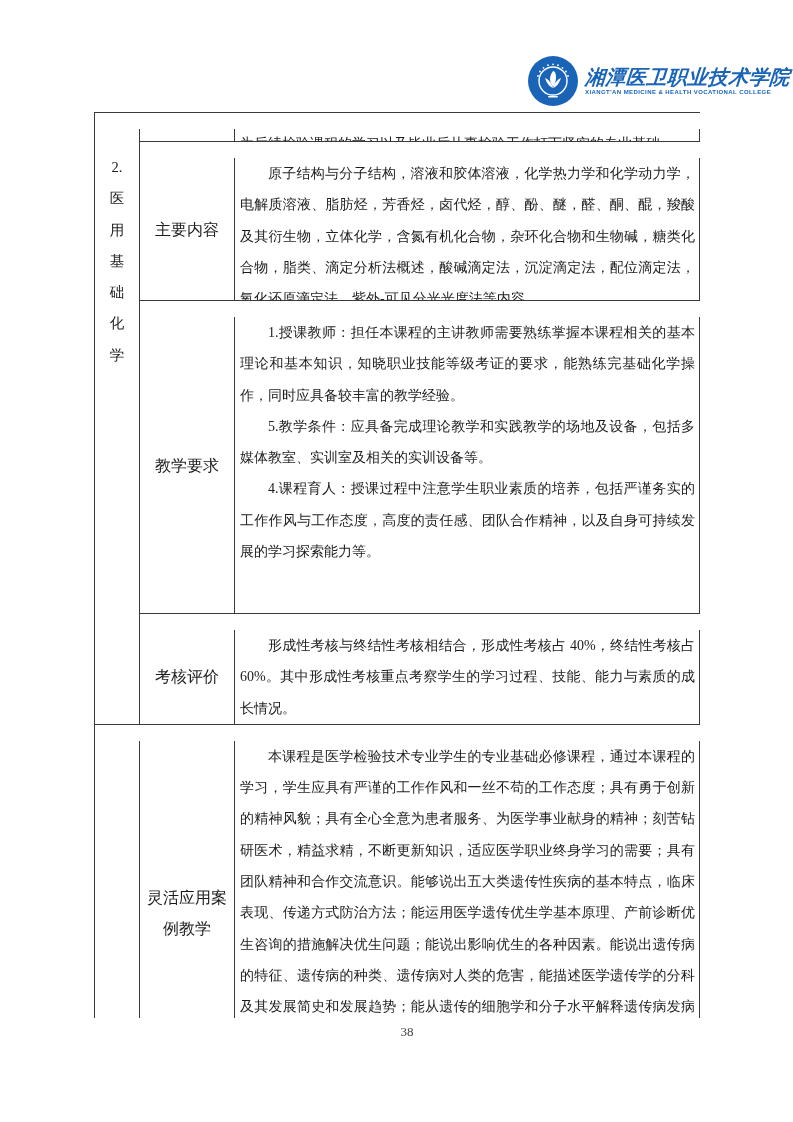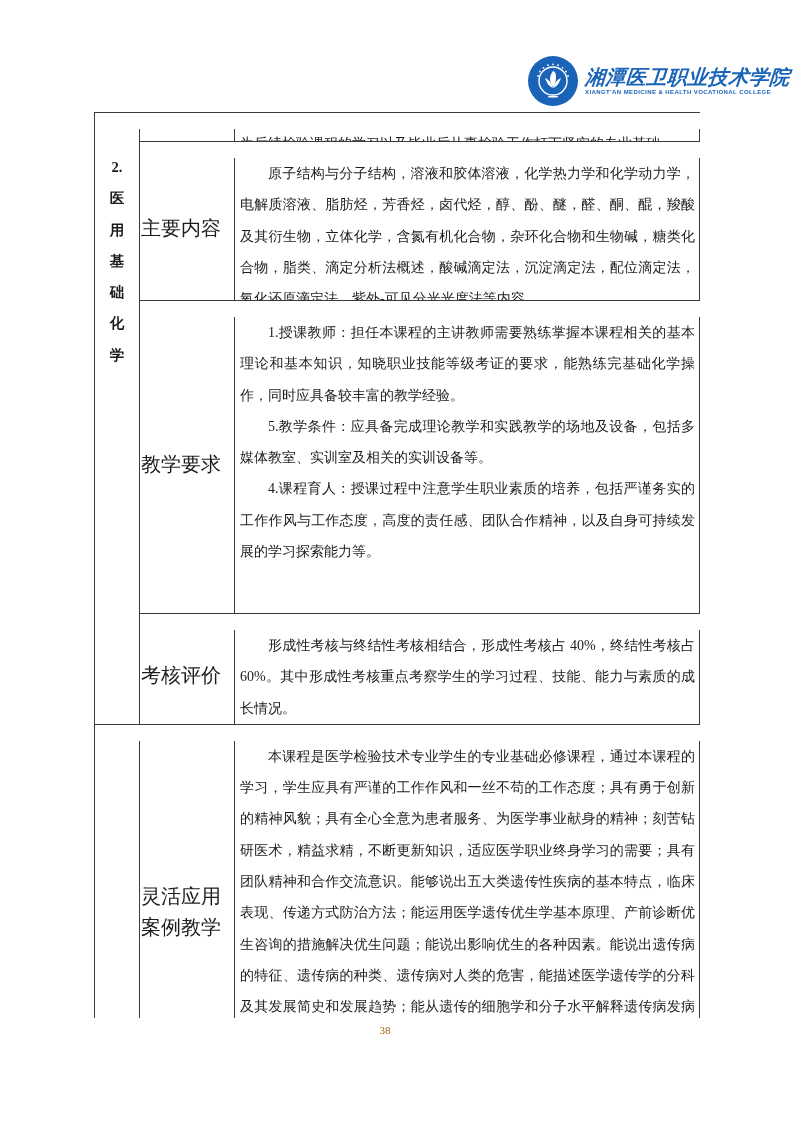--- a/index.html
+++ b/index.html
@@ -27,34 +27,34 @@
     grid-template-rows:29px 159px minmax(313px,auto) minmax(59px,auto) minmax(344px,auto);
     border-top:1.5px solid #3a3a3a;border-left:1.5px solid #3a3a3a;
     background:#fff;
   }
   .cell{border-right:1.5px solid #3a3a3a;border-bottom:1.5px solid #3a3a3a;box-sizing:border-box;min-width:0;margin-top:16px;}
   .no-bottom{border-bottom:none;}
   .course-cell{grid-column:1;grid-row:1/5;padding-top:23px;}
   .course-cell-cont{grid-column:1;grid-row:5;}
   .vtext{
     width:22px;margin:0 auto;word-break:break-all;text-align:center;
-    font-size:14.5px;line-height:31.3px;letter-spacing:0;font-weight:bold;
+    font-size:14.5px;line-height:31.3px;letter-spacing:0;
   }
-  .label-cell{display:flex;align-items:center;font-size:20px;line-height:31px;font-family:Liberation Mono, monospace;}
+  .label-cell{display:flex;align-items:center;justify-content:center;font-size:16px;line-height:31px;}
   .label-cell .wrap{width:82px;text-align:center;word-break:break-all;}
   .content-cell{
     padding:0 4px 0 5px;font-size:14px;line-height:31.3px;text-align:justify;overflow:hidden;
   }
   .content-cell p{margin:0;text-indent:2em;}
   .content-cell.flush p{text-indent:0;}
   .r1{line-height:29px;}
   
   .page-num{
-    position:absolute;left:82px;top:1024px;width:606px;text-align:center;
-    font-size:11px;color:#a16207;
+    position:absolute;left:104px;top:1024px;width:606px;text-align:center;
+    font-size:13px;color:#404040;
   }
 </style>
 </head>
 <body>
 
 <div class="logo">
   <svg class="emblem" viewBox="0 0 50 50">
     <circle cx="25" cy="25" r="25" fill="#1a64b8"></circle>
     <circle cx="25" cy="25" r="14" fill="none" stroke="#ffffff" stroke-width="1.4"></circle>
 

